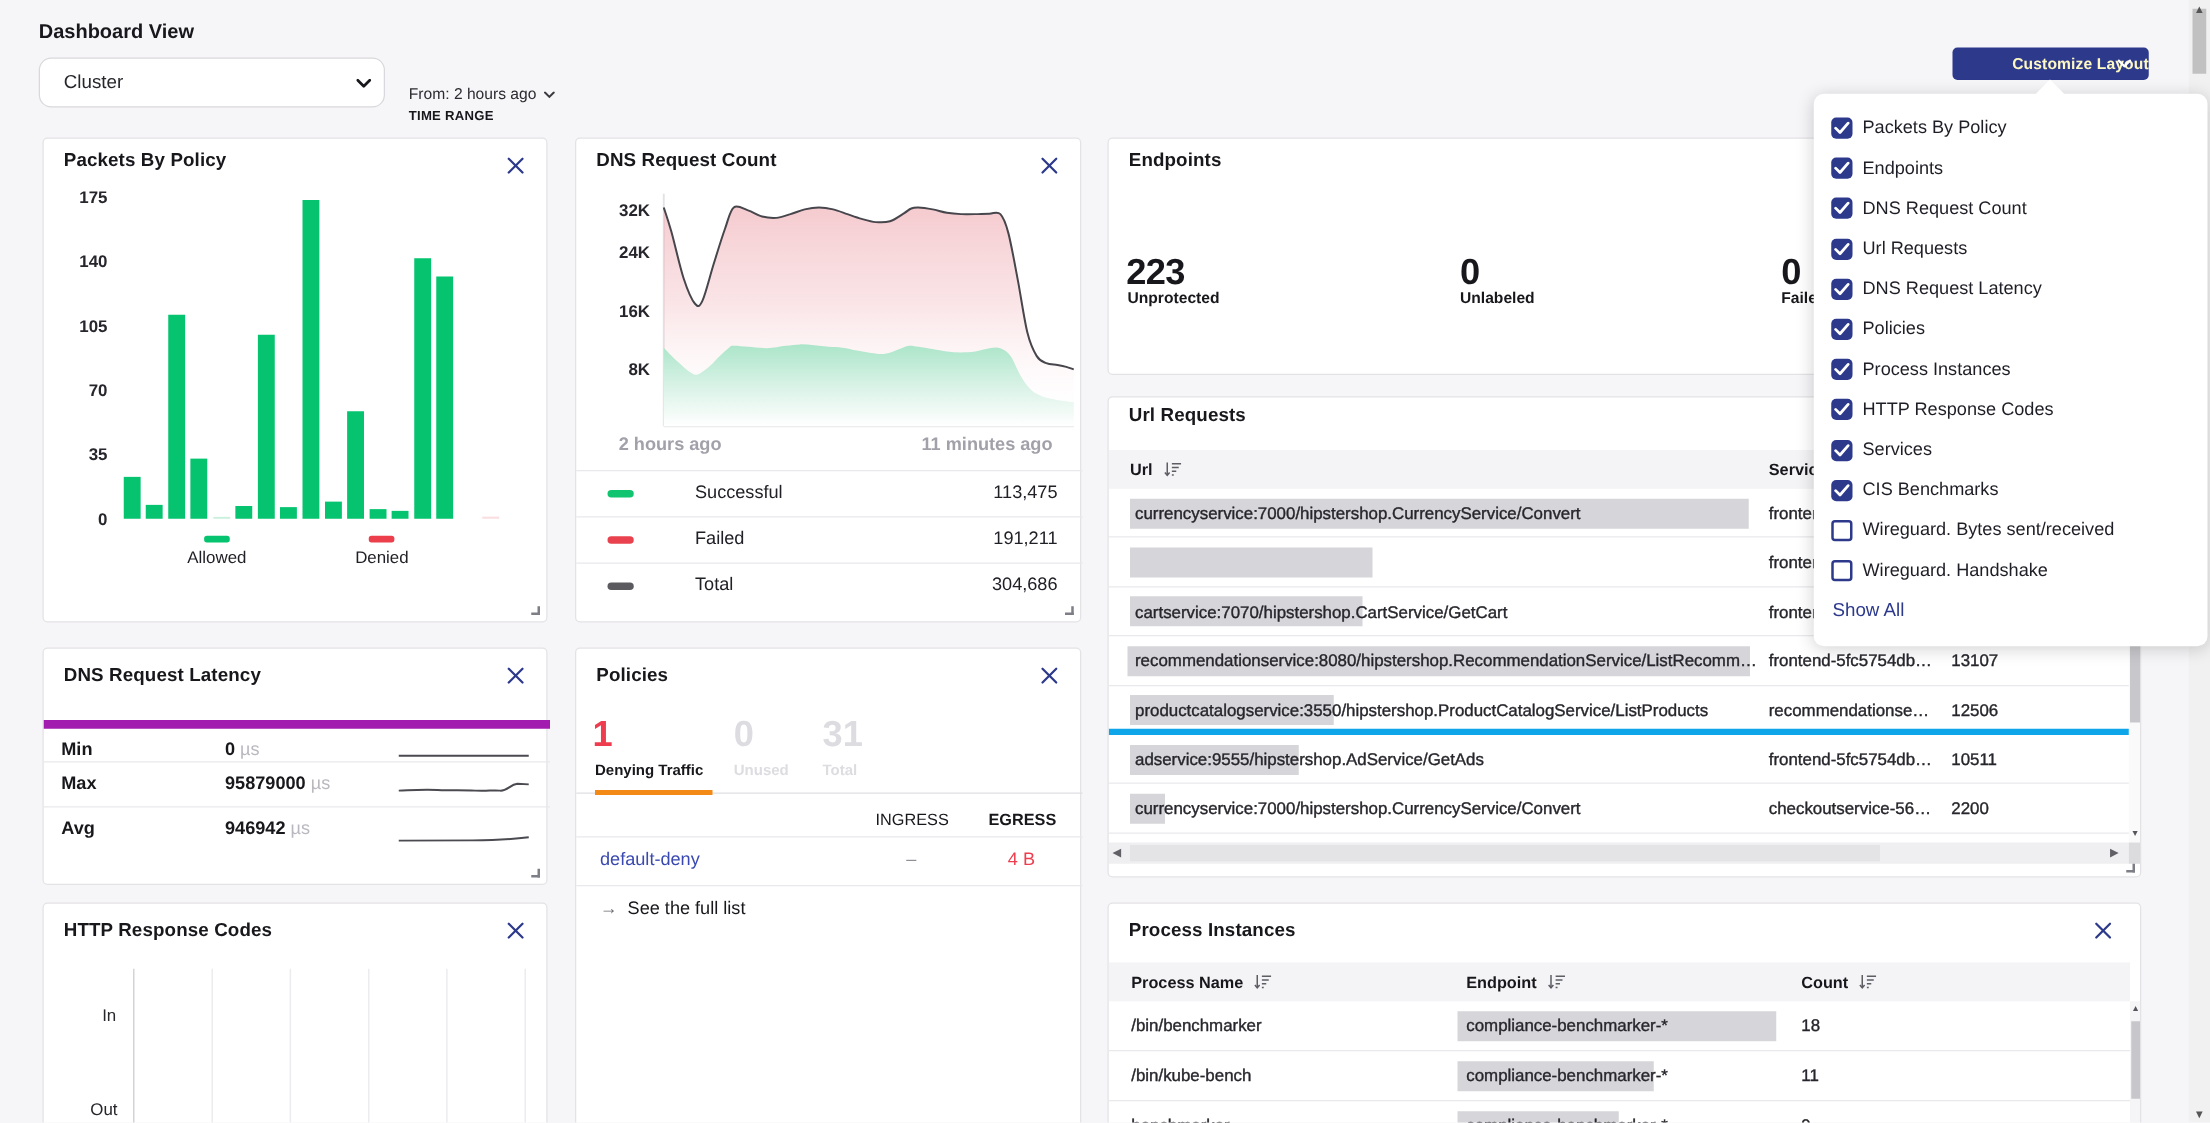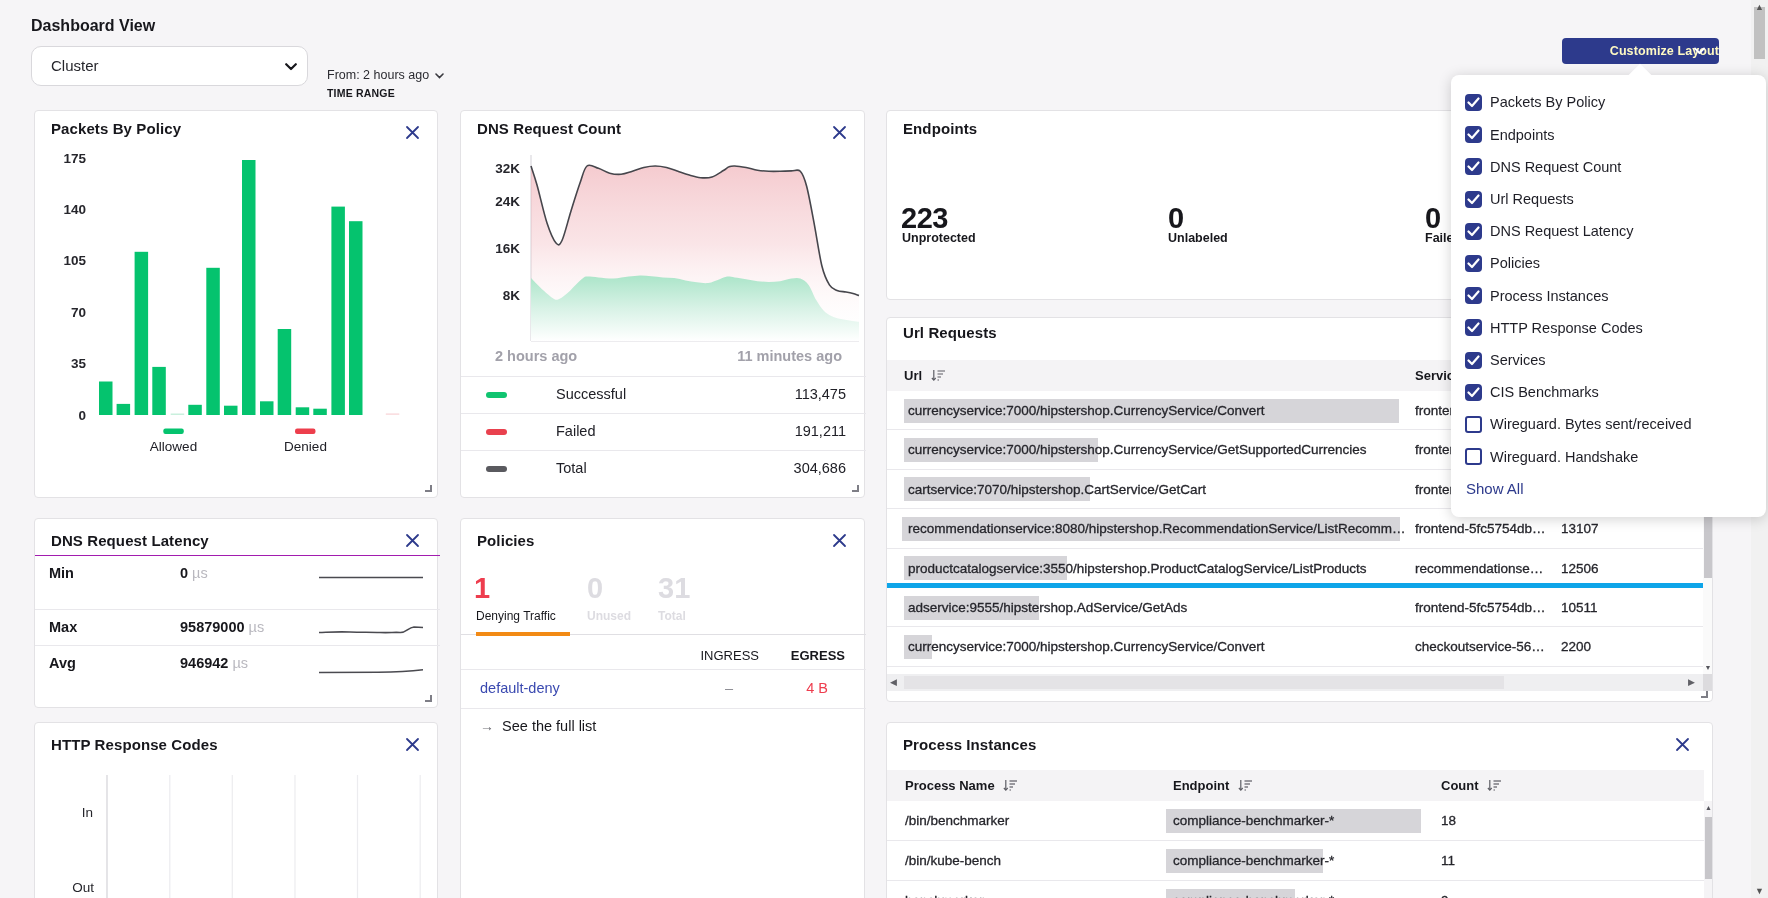--- a/index.html
+++ b/index.html
@@ -170,21 +170,20 @@
     <span style="position:absolute;left:528px;top:8px;font-size:13px;font-weight:700">Service</span>
   </div>
   <div style="position:absolute;left:0;top:73.0px;width:817px;height:39.4px;border-bottom:1px solid #e9e8ec;overflow:hidden">
       <div style="position:absolute;left:17px;top:7.5px;width:495px;height:24px;background:#d6d5d9"></div>
       <div style="position:absolute;left:21px;top:12px;font-size:13.5px;font-weight:500;color:#26262c;white-space:nowrap;-webkit-text-stroke:.3px #26262c">currencyservice:7000/hipstershop.CurrencyService/Convert</div>
       <div style="position:absolute;left:528px;top:12px;font-size:13.5px;font-weight:500;color:#26262c;background:#fff0;-webkit-text-stroke:.3px #26262c">frontend-5fc5754db…</div>
       <div style="position:absolute;left:674px;top:12px;font-size:13.5px;font-weight:500;color:#26262c;-webkit-text-stroke:.3px #26262c">30731</div>
     </div>
       <div style="position:absolute;left:0;top:112.4px;width:817px;height:39.4px;border-bottom:1px solid #e9e8ec;overflow:hidden">
       <div style="position:absolute;left:17px;top:7.5px;width:194px;height:24px;background:#d6d5d9"></div>
-      <div style="position:absolute;left:21px;top:12px;font-size:13.5px;font-weight:500;color:#26262c;white-space:nowrap;-webkit-text-stroke:.3px #26262c">currencyservice:7000/hipstershop.CurrencyService/GetSupportedCurrencies</div>
       <div style="position:absolute;left:528px;top:12px;font-size:13.5px;font-weight:500;color:#26262c;background:#fff0;-webkit-text-stroke:.3px #26262c">frontend-5fc5754db…</div>
       <div style="position:absolute;left:674px;top:12px;font-size:13.5px;font-weight:500;color:#26262c;-webkit-text-stroke:.3px #26262c">28402</div>
     </div>
       <div style="position:absolute;left:0;top:151.8px;width:817px;height:39.4px;border-bottom:1px solid #e9e8ec;overflow:hidden">
       <div style="position:absolute;left:17px;top:7.5px;width:186px;height:24px;background:#d6d5d9"></div>
       <div style="position:absolute;left:21px;top:12px;font-size:13.5px;font-weight:500;color:#26262c;white-space:nowrap;-webkit-text-stroke:.3px #26262c">cartservice:7070/hipstershop.CartService/GetCart</div>
       <div style="position:absolute;left:528px;top:12px;font-size:13.5px;font-weight:500;color:#26262c;background:#fff0;-webkit-text-stroke:.3px #26262c">frontend-5fc5754db…</div>
       <div style="position:absolute;left:674px;top:12px;font-size:13.5px;font-weight:500;color:#26262c;-webkit-text-stroke:.3px #26262c">15011</div>
     </div>
       <div style="position:absolute;left:0;top:191.2px;width:817px;height:39.4px;border-bottom:1px solid #e9e8ec;overflow:hidden">
@@ -223,21 +222,21 @@
   </div>
   <div style="position:absolute;left:816px;top:356px;width:10px;height:17px;background:#dcdbde"></div>
   <div class="rsz" style="right:4px;bottom:3px"></div>
 </div>
 
 <div class="card" style="left:34px;top:518px;width:404px;height:190px">
   <div class="ct" style="top:13px">DNS Request Latency</div>
   <svg class="cx" style="right:17px" width="15" height="15" viewBox="0 0 15 15">
         <path d="M2 2 L13 13 M13 2 L2 13" stroke="#2d3a8c" stroke-width="1.8" fill="none" stroke-linecap="round"></path>
       </svg>
-  <div style="position:absolute;left:0;top:36px;width:405px;height:36px;border-top:1px solid #a21caf">
+  <div style="position:absolute;left:0;top:57px;width:405px;height:36px;border-top:7px solid #a21caf">
     <span style="position:absolute;left:14px;top:9px;font-size:14.5px;font-weight:600">Min</span>
     <span style="position:absolute;left:145px;top:9px;font-size:14.5px;font-weight:600">0 <span style="color:#b9b8bf;font-weight:400">µs</span></span>
     <svg style="position:absolute;left:283px;top:0" width="106" height="36">
           <path d="M1 21.5 H105" stroke="#4a4a50" stroke-width="1.6" fill="none"></path>
         </svg>
   </div>
   <div style="position:absolute;left:0;top:89.5px;width:405px;height:36px;border-top:1px solid #e9e8ec">
     <span style="position:absolute;left:14px;top:9px;font-size:14.5px;font-weight:600">Max</span>
     <span style="position:absolute;left:145px;top:9px;font-size:14.5px;font-weight:600">95879000 <span style="color:#b9b8bf;font-weight:400">µs</span></span>
     <svg style="position:absolute;left:283px;top:0" width="106" height="36">
@@ -253,21 +252,21 @@
   </div>
   <div class="rsz"></div>
 </div>
 
 <div class="card" style="left:460px;top:518px;width:405px;height:389px">
   <div class="ct" style="top:13px">Policies</div>
   <svg class="cx" style="right:17px" width="15" height="15" viewBox="0 0 15 15">
         <path d="M2 2 L13 13 M13 2 L2 13" stroke="#2d3a8c" stroke-width="1.8" fill="none" stroke-linecap="round"></path>
       </svg>
   <div style="position:absolute;left:13px;top:53px;font-size:29px;font-weight:700;color:#ee3d4e">1</div>
-  <div style="position:absolute;left:15px;top:90px;font-size:12px;font-weight:400;color:#17171c">Denying Traffic</div>
+  <div style="position:absolute;left:15px;top:90px;font-size:12px;font-weight:700;color:#17171c">Denying Traffic</div>
   <div style="position:absolute;left:126px;top:53px;font-size:29px;font-weight:700;color:#dddce1">0</div>
   <div style="position:absolute;left:126px;top:90px;font-size:12px;font-weight:700;color:#dddce1">Unused</div>
   <div style="position:absolute;left:197px;top:53px;font-size:29px;font-weight:700;color:#dddce1">31</div>
   <div style="position:absolute;left:197px;top:90px;font-size:12px;font-weight:700;color:#dddce1">Total</div>
   <div style="position:absolute;left:0;top:114.5px;width:405px;border-top:1px solid #e0dfe3"></div>
   <div style="position:absolute;left:15px;top:113px;width:94px;height:3.5px;background:#f28a15"></div>
   <div style="position:absolute;right:105px;top:129px;font-size:13px;font-weight:400">INGRESS</div>
   <div style="position:absolute;right:19px;top:129px;font-size:13px;font-weight:700">EGRESS</div>
   <div style="position:absolute;left:0;top:149.5px;width:405px;border-top:1px solid #e9e8ec"></div>
   <div style="position:absolute;left:19px;top:161px;font-size:14.5px;color:#3a49b0">default-deny</div>

